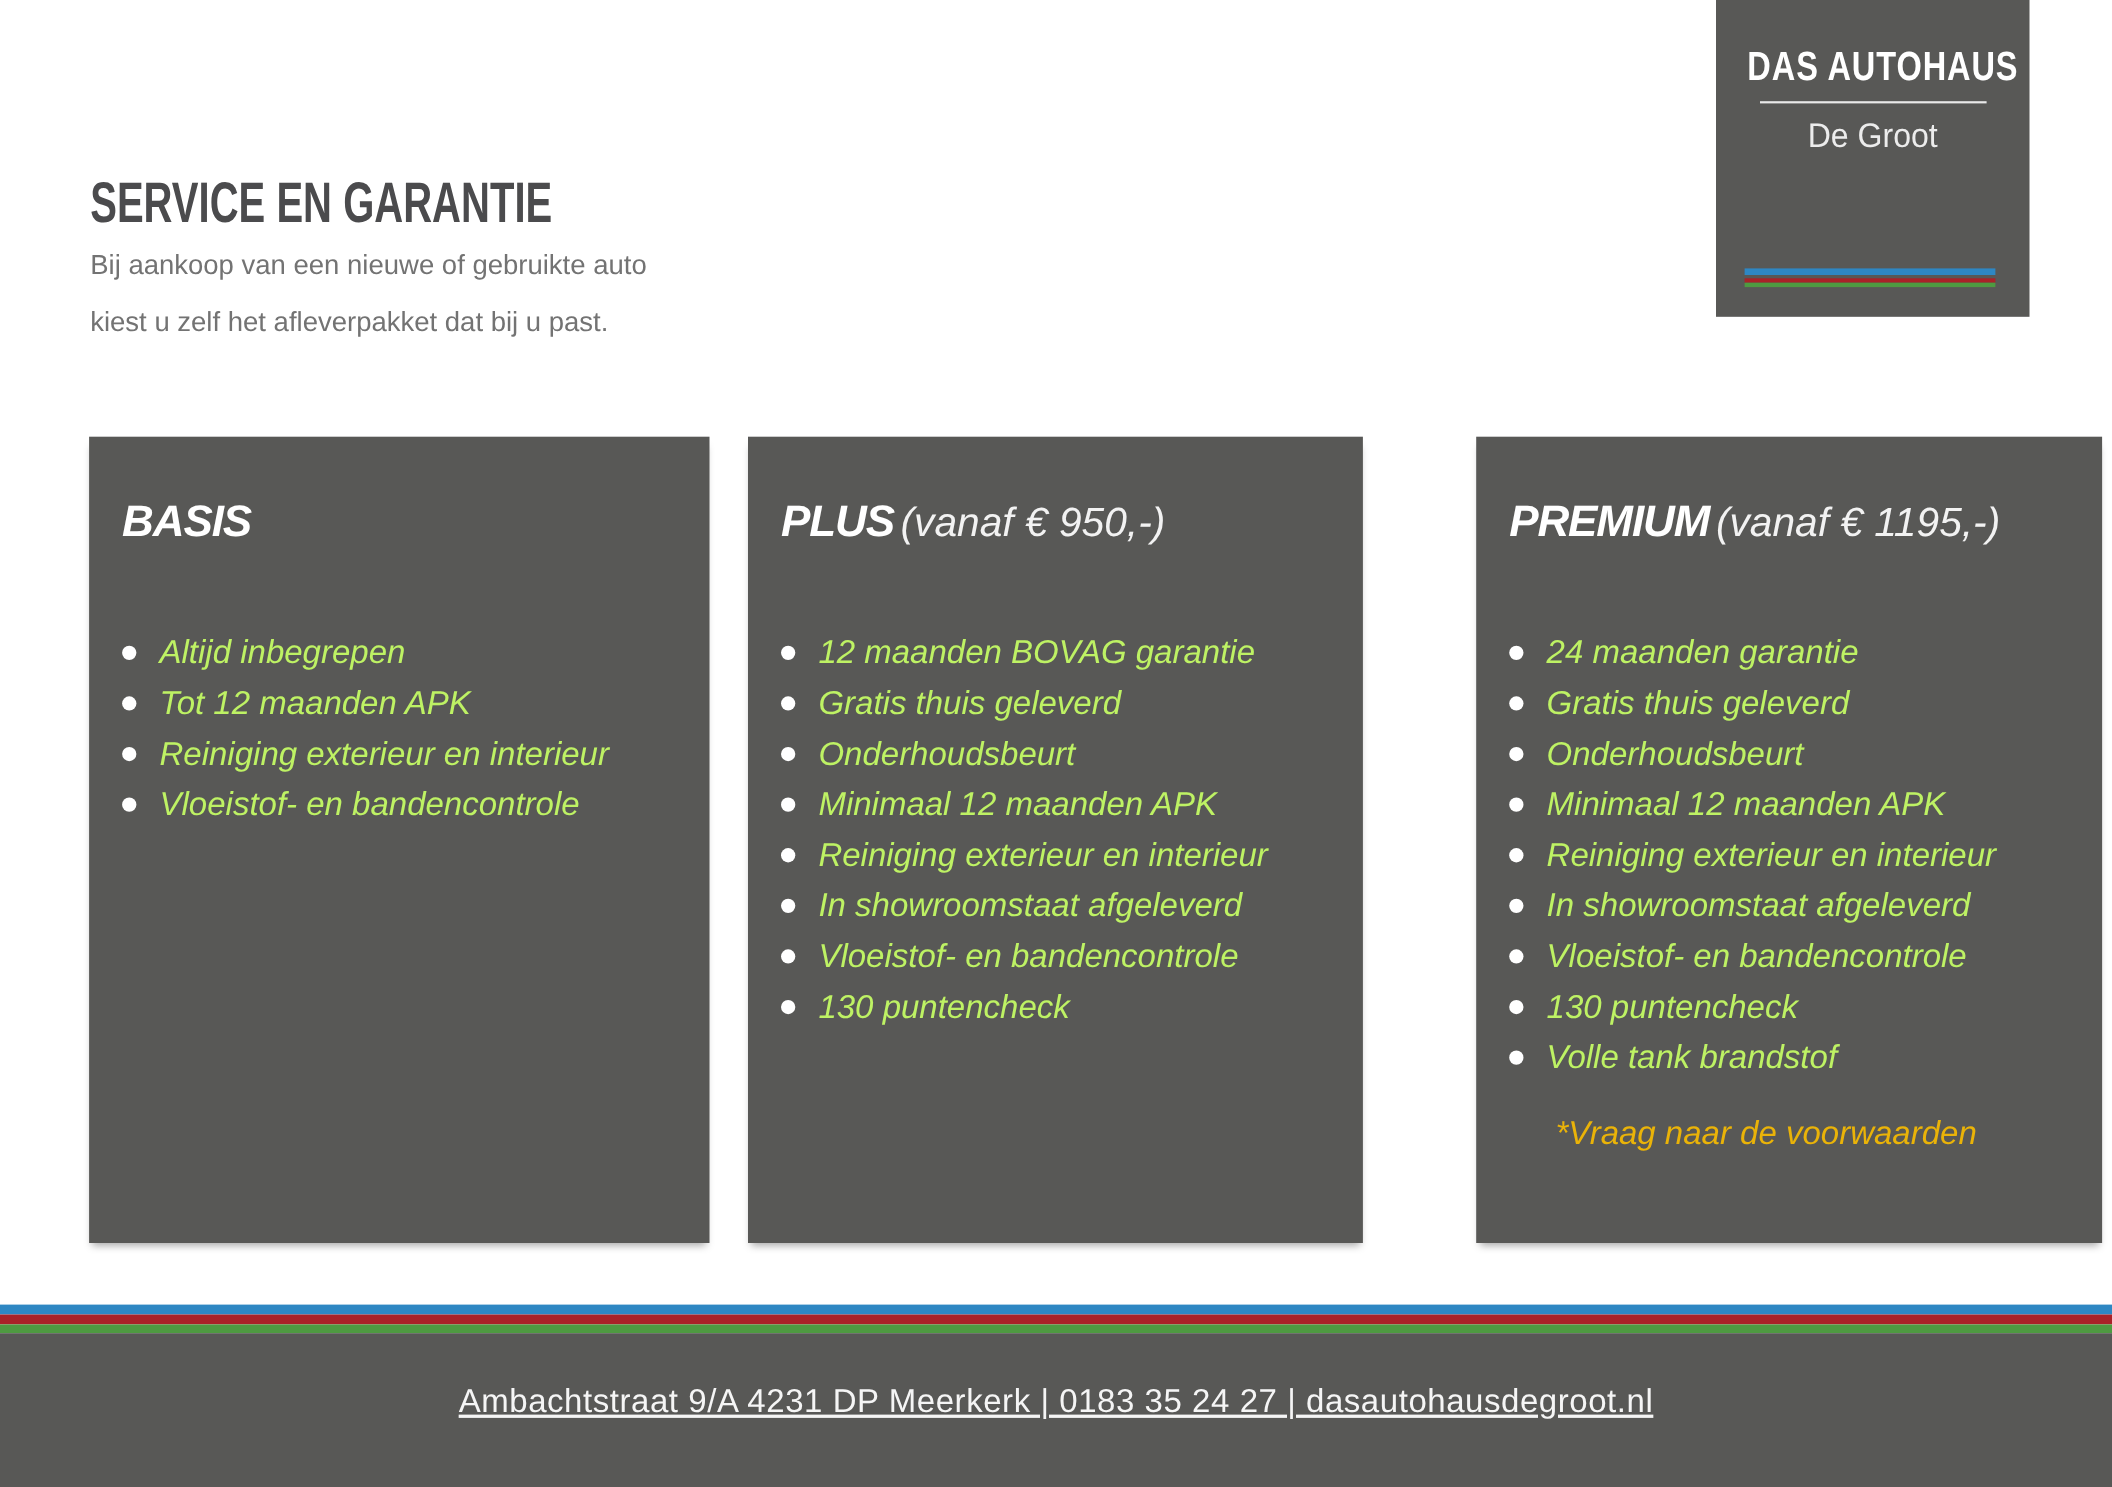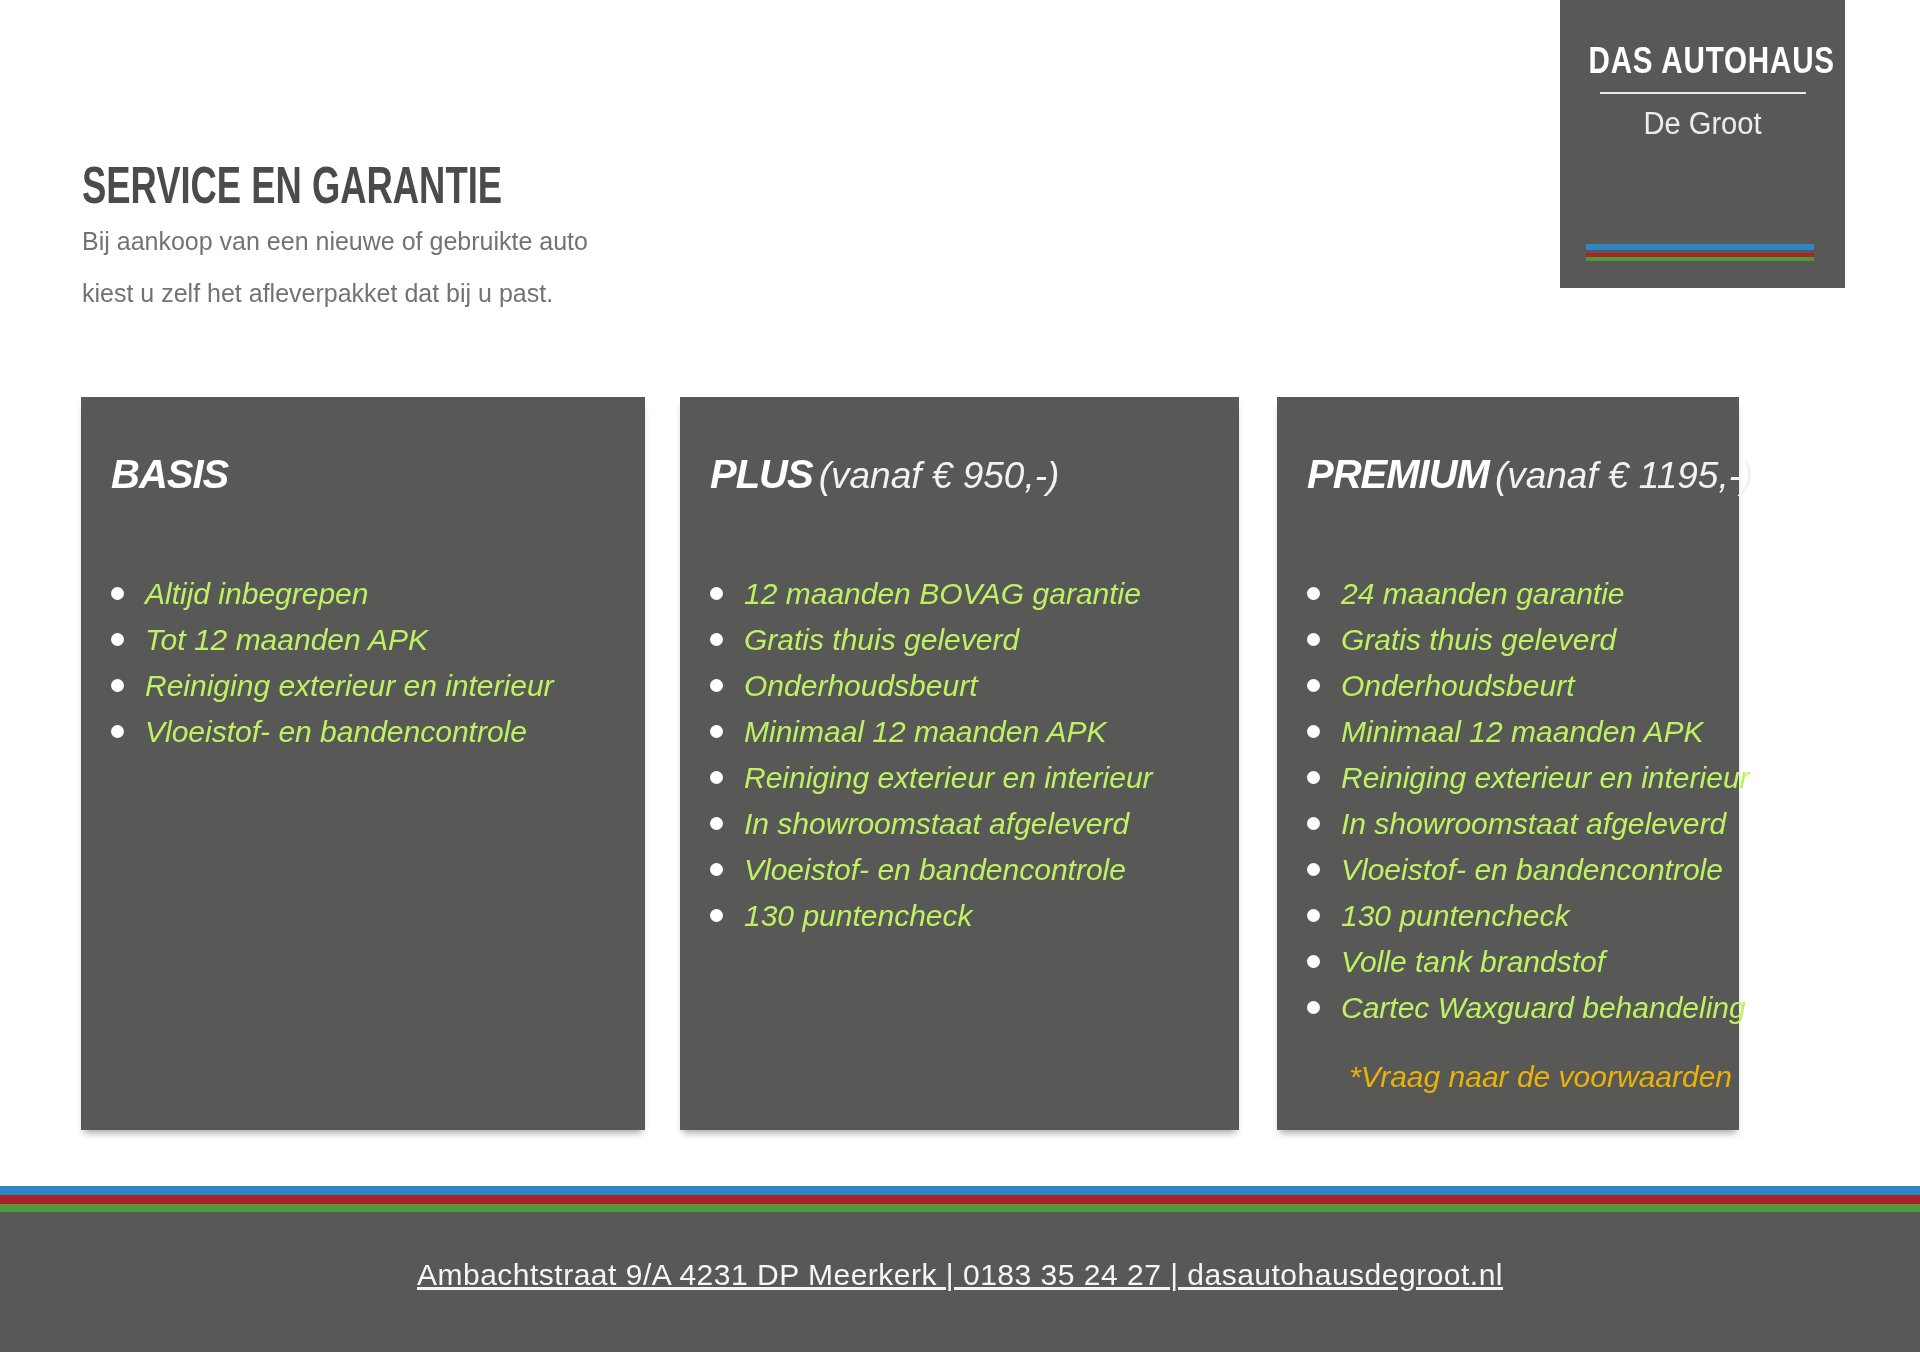--- a/index.html
+++ b/index.html
@@ -76,21 +76,21 @@
     top: 397px;
     height: 733px;
     background: #585856;
     box-sizing: border-box;
     padding: 52px 28px 0 30px;
     box-shadow: 0 6px 7px -3px rgba(0,0,0,0.35);
     font-style: italic;
   }
   .card-basis   { left: 81px;   width: 564px; }
   .card-plus    { left: 680px;  width: 559px; }
-  .card-premium { left: 1277px; width: 462px; }
+  .card-premium { left: 1342px; width: 569px; }
 
   .pkg-title { margin: 0; line-height: 50px; white-space: nowrap; }
   .pkg-name  {
     font-size: 40px;
     font-weight: 700;
     color: #ffffff;
     letter-spacing: -1px;
   }
   .pkg-price {
     font-size: 37px;
@@ -214,21 +214,20 @@
 
     <li>24 maanden garantie</li>
         <li>Gratis thuis geleverd</li>
         <li>Onderhoudsbeurt</li>
         <li>Minimaal 12 maanden APK</li>
         <li>Reiniging exterieur en interieur</li>
         <li>In showroomstaat afgeleverd</li>
         <li>Vloeistof- en bandencontrole</li>
         <li>130 puntencheck</li>
         <li>Volle tank brandstof</li>
-        <li>Cartec Waxguard behandeling</li>
       </ul>
     <p class="pkg-footnote">*Vraag naar de voorwaarden</p>
   </section>
 
   <div class="footer-stripes">
     <div class="stripe-blue"></div>
     <div class="stripe-red"></div>
     <div class="stripe-green"></div>
   </div>
 

